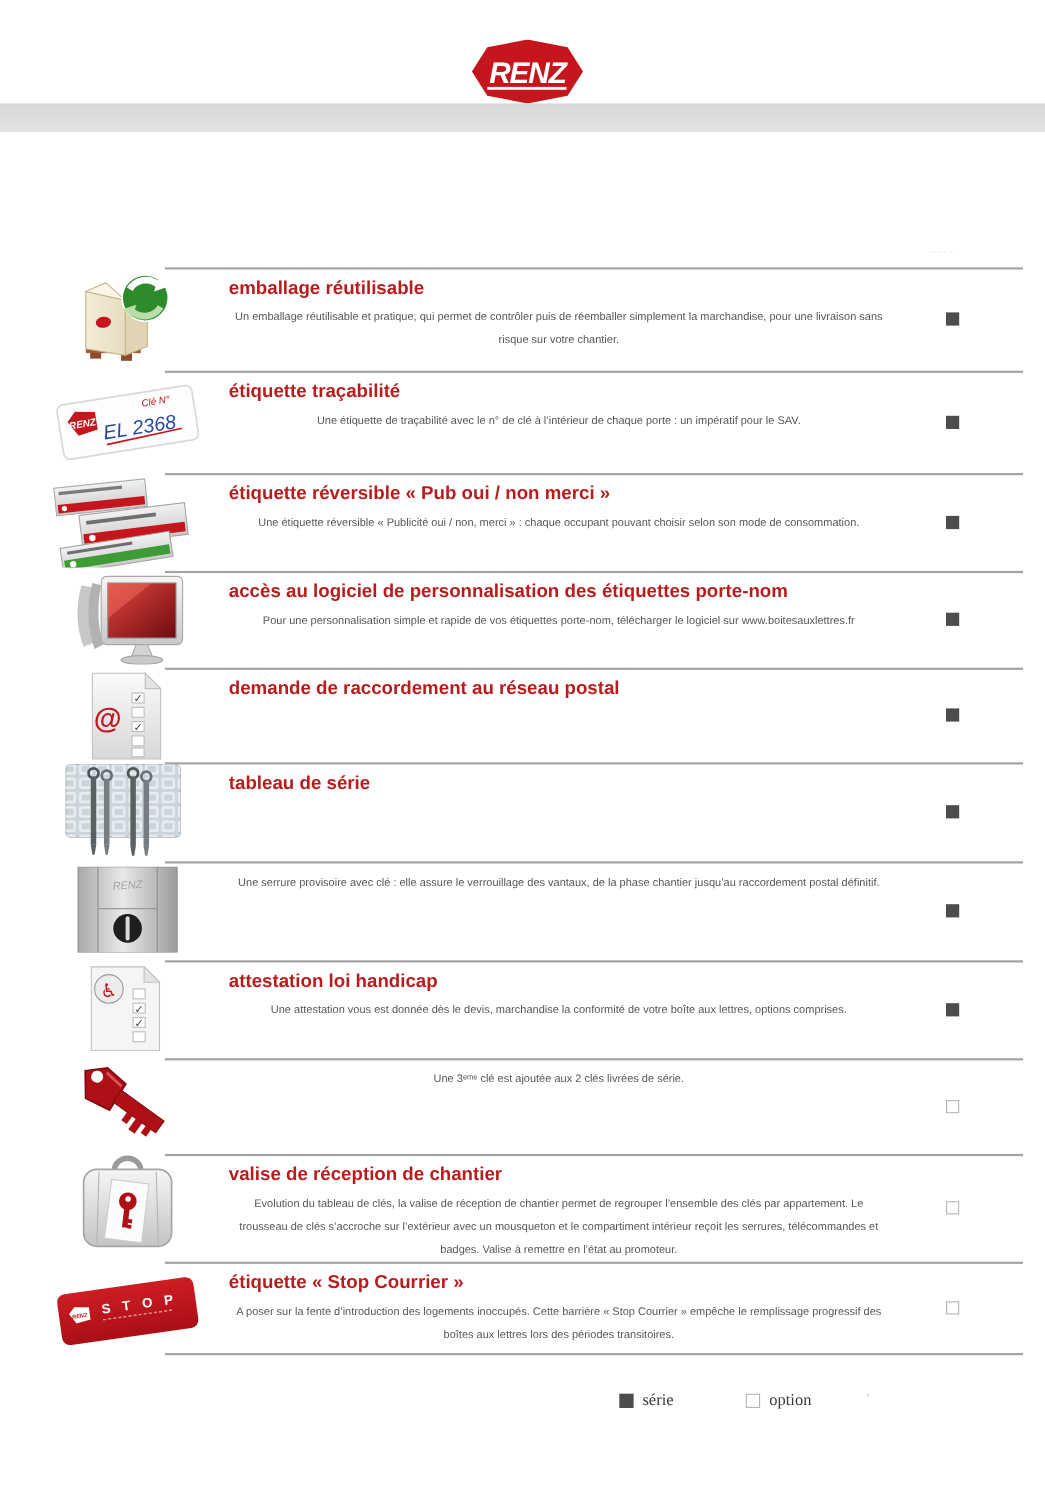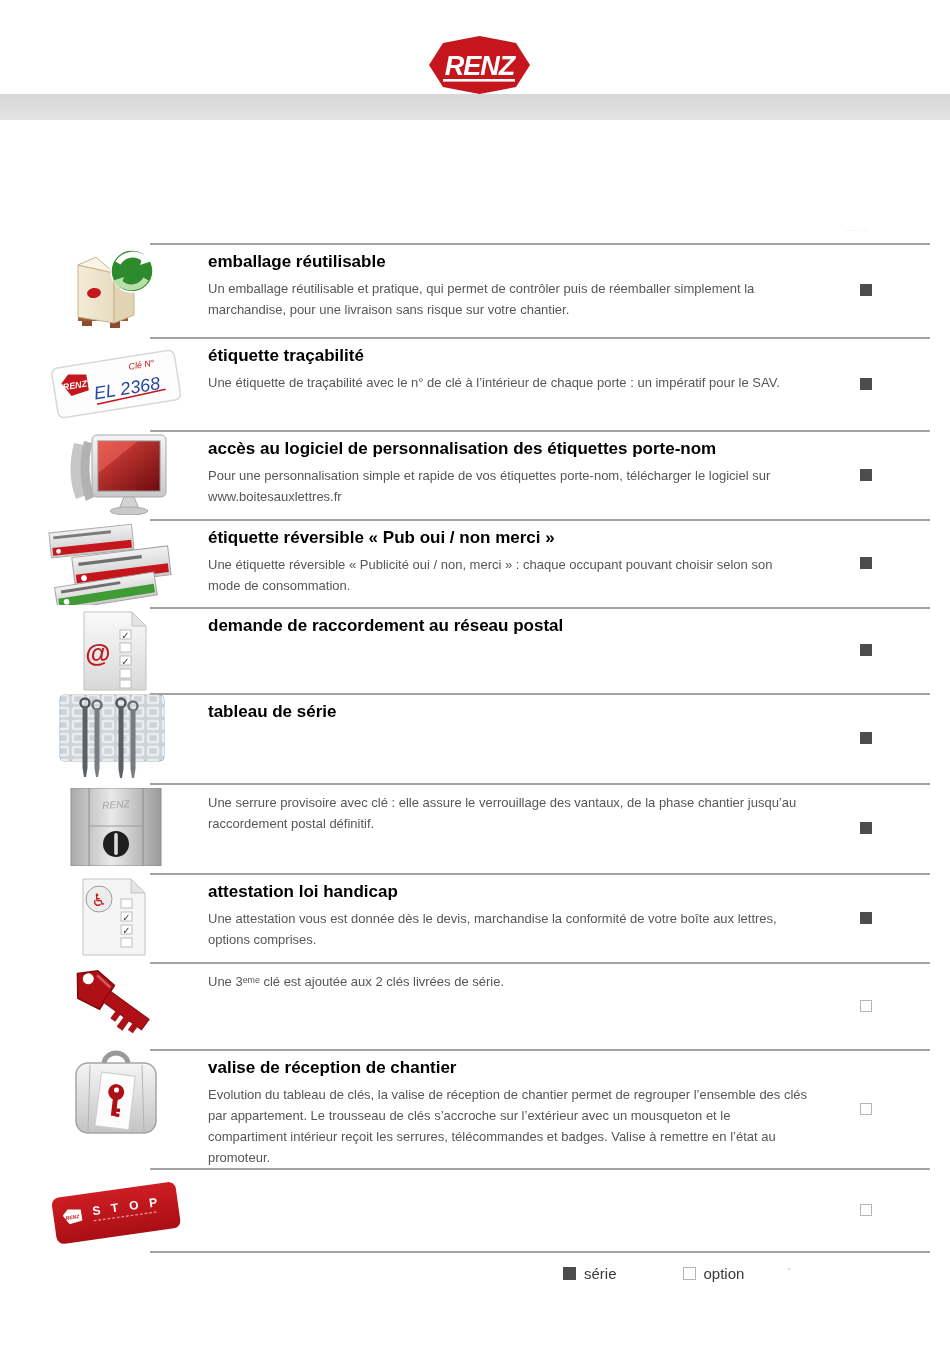--- a/index.html
+++ b/index.html
@@ -15,32 +15,32 @@
 
   .rows { position:absolute; left:150px; top:243px; width:780px; }
   .row { position:relative; border-top:2px solid #a3a3a3; padding:7px 80px 0 58px; }
   .row:nth-child(1){min-height:94px} .row:nth-child(2){min-height:93px}
   .row:nth-child(3){min-height:89px} .row:nth-child(4){min-height:88px}
   .row:nth-child(5){min-height:86px} .row:nth-child(6){min-height:90px}
   .row:nth-child(7){min-height:90px} .row:nth-child(8){min-height:89px}
   .row:nth-child(9){min-height:87px} .row:nth-child(10){min-height:94px}
   .row:nth-child(11){min-height:85px; border-bottom:2px solid #a3a3a3;}
 
-  .title { font-size:17px; font-weight:700; color:#000000; line-height:20px; margin-bottom:6px; }
-  .desc  { font-size:13px; color:#575757; line-height:21px; max-width:600px; }
+  .title { font-size:17px; font-weight:700; color:#b91c1c; line-height:20px; margin-bottom:6px; }
+  .desc  { font-size:10px; color:#575757; line-height:21px; max-width:600px;text-align:center; }
 
   .icon-box { position:absolute; left:-104px; top:2px; width:140px; height:80px;
     display:flex; align-items:center; justify-content:center; }
 
   .marker { position:absolute; right:58px; top:50%; margin-top:-7px; width:12px; height:12px; }
   .marker.filled { background:#4d4d4d; }
   .marker.empty  { background:#fff; border:1px solid #b5b5b5; }
 
   .legend { position:absolute; left:563px; top:1265px; display:flex; align-items:flex-start;
-    font-size:15px; color:#3a3a3a; }
+    font-size:15px; color:#3a3a3a;font-family:Liberation Serif, serif; }
   .legend .sq { width:13px; height:13px; display:inline-block; margin-right:8px; }
   .legend .sq.filled { background:#4d4d4d; }
   .legend .sq.empty  { background:#fff; border:1px solid #b5b5b5; }
   .legend .item { display:flex; align-items:center; }
   .legend .item + .item { margin-left:66px; }
   .legend-note { position:absolute; left:788px; top:1266px; font-size:9px; color:#9a9a9a; }
 
   svg text { font-family:"Liberation Sans","DejaVu Sans",sans-serif; }
 </style>
 </head>
@@ -102,20 +102,54 @@
         </g>
       </svg>
     </div>
     <div class="title">étiquette traçabilité</div>
     <div class="desc">Une étiquette de traçabilité avec le n° de clé à l’intérieur de chaque porte : un impératif pour le SAV.</div>
     <span class="marker filled"></span>
   </div>
 
   <div class="row">
     <div class="icon-box">
+      <svg width="145" height="84" viewBox="0 0 145 84">
+        <defs>
+          <linearGradient id="plate" x1="0" y1="0" x2="0" y2="1">
+            <stop offset="0" stop-color="#f2f2f2"></stop>
+              <stop offset="1" stop-color="#c9c9c9"></stop>
+          </linearGradient>
+        </defs>
+        <g transform="rotate(-6 50 18)">
+          <rect x="4" y="6" width="86" height="26" fill="url(#plate)" stroke="#aaaaaa"></rect>
+          <rect x="8" y="10" width="60" height="3" fill="#7b7b7b"></rect>
+          <rect x="6" y="22" width="82" height="8" fill="#c4161c"></rect>
+          <circle cx="12" cy="26" r="2.5" fill="#ffffff"></circle>
+        </g>
+        <g transform="rotate(-7 80 44)">
+          <rect x="28" y="30" width="100" height="30" fill="url(#plate)" stroke="#a2a2a2"></rect>
+          <rect x="34" y="36" width="66" height="3.5" fill="#6f6f6f"></rect>
+          <rect x="30" y="48" width="96" height="9" fill="#c4161c"></rect>
+          <circle cx="38" cy="52.5" r="3" fill="#ffffff"></circle>
+        </g>
+        <g transform="rotate(-9 70 70)">
+          <rect x="10" y="58" width="104" height="24" fill="url(#plate)" stroke="#a2a2a2"></rect>
+          <rect x="16" y="62" width="62" height="3" fill="#6f6f6f"></rect>
+          <rect x="12" y="70" width="100" height="9" fill="#3f9b35"></rect>
+          <circle cx="20" cy="74.5" r="3" fill="#ffffff"></circle>
+        </g>
+      </svg>
+    </div>
+    <div class="title">étiquette réversible « Pub oui / non merci »</div>
+    <div class="desc">Une étiquette réversible « Publicité oui / non, merci » : chaque occupant pouvant choisir selon son mode de consommation.</div>
+    <span class="marker filled"></span>
+  </div>
+
+  <div class="row">
+    <div class="icon-box">
       <svg width="112" height="82" viewBox="0 0 112 82">
         <defs>
           <linearGradient id="scr" x1="0" y1="0" x2="1" y2="1">
             <stop offset="0" stop-color="#e2483f"></stop>
               <stop offset="1" stop-color="#6e0a0e"></stop>
           </linearGradient>
           <linearGradient id="frame" x1="0" y1="0" x2="0" y2="1">
             <stop offset="0" stop-color="#f5f5f5"></stop>
               <stop offset="1" stop-color="#c8c8c8"></stop>
           </linearGradient>
@@ -124,54 +158,20 @@
         <path d="M24,8 Q16,40 26,68 L34,64 Q26,38 32,10 Z" fill="#b2b2b2"></path>
         <rect x="32" y="2" width="74" height="62" rx="5" fill="url(#frame)" stroke="#a8a8a8"></rect>
         <rect x="38" y="8" width="62" height="50" fill="url(#scr)" stroke="#8c8c8c"></rect>
         <polygon points="38,8 78,8 38,40" fill="#ef6a5e" opacity="0.55"></polygon>
         <polygon points="64,64 74,64 79,76 59,76" fill="#d3d3d3" stroke="#a8a8a8"></polygon>
         <ellipse cx="69" cy="78" rx="19" ry="4" fill="#c9c9c9" stroke="#a8a8a8"></ellipse>
       </svg>
     </div>
     <div class="title">accès au logiciel de personnalisation des étiquettes porte-nom</div>
     <div class="desc">Pour une personnalisation simple et rapide de vos étiquettes porte-nom, télécharger le logiciel sur www.boitesauxlettres.fr</div>
-    <span class="marker filled"></span>
-  </div>
-
-  <div class="row">
-    <div class="icon-box">
-      <svg width="145" height="84" viewBox="0 0 145 84">
-        <defs>
-          <linearGradient id="plate" x1="0" y1="0" x2="0" y2="1">
-            <stop offset="0" stop-color="#f2f2f2"></stop>
-              <stop offset="1" stop-color="#c9c9c9"></stop>
-          </linearGradient>
-        </defs>
-        <g transform="rotate(-6 50 18)">
-          <rect x="4" y="6" width="86" height="26" fill="url(#plate)" stroke="#aaaaaa"></rect>
-          <rect x="8" y="10" width="60" height="3" fill="#7b7b7b"></rect>
-          <rect x="6" y="22" width="82" height="8" fill="#c4161c"></rect>
-          <circle cx="12" cy="26" r="2.5" fill="#ffffff"></circle>
-        </g>
-        <g transform="rotate(-7 80 44)">
-          <rect x="28" y="30" width="100" height="30" fill="url(#plate)" stroke="#a2a2a2"></rect>
-          <rect x="34" y="36" width="66" height="3.5" fill="#6f6f6f"></rect>
-          <rect x="30" y="48" width="96" height="9" fill="#c4161c"></rect>
-          <circle cx="38" cy="52.5" r="3" fill="#ffffff"></circle>
-        </g>
-        <g transform="rotate(-9 70 70)">
-          <rect x="10" y="58" width="104" height="24" fill="url(#plate)" stroke="#a2a2a2"></rect>
-          <rect x="16" y="62" width="62" height="3" fill="#6f6f6f"></rect>
-          <rect x="12" y="70" width="100" height="9" fill="#3f9b35"></rect>
-          <circle cx="20" cy="74.5" r="3" fill="#ffffff"></circle>
-        </g>
-      </svg>
-    </div>
-    <div class="title">étiquette réversible « Pub oui / non merci »</div>
-    <div class="desc">Une étiquette réversible « Publicité oui / non, merci » : chaque occupant pouvant choisir selon son mode de consommation.</div>
     <span class="marker filled"></span>
   </div>
 
   <div class="row">
     <div class="icon-box">
       <svg width="80" height="82" viewBox="0 0 80 82">
         <defs>
           <linearGradient id="pg" x1="0" y1="0" x2="0" y2="1">
             <stop offset="0" stop-color="#fafafa"></stop>
               <stop offset="1" stop-color="#d8d8d8"></stop>
@@ -335,20 +335,22 @@
         </defs>
         <g transform="rotate(-8 75 40)">
           <rect x="8" y="16" width="134" height="50" rx="8" fill="url(#stopg)"></rect>
           <polygon points="18,36 24,30 38,32 38,44 24,46" fill="#ffffff"></polygon>
           <text x="28" y="41" text-anchor="middle" font-size="5.5" font-weight="bold" font-style="italic" fill="#c4161c">RENZ</text>
           <text x="50" y="40" font-size="13" font-weight="bold" fill="#ffffff" letter-spacing="4">S T O P</text>
           <path d="M50,46 L118,46" stroke="#e98f92" stroke-width="1.4" stroke-dasharray="3,2"></path>
         </g>
       </svg>
     </div>
+    <div class="title">étiquette « Stop Courrier »</div>
+    <div class="desc">A poser sur la fente d’introduction des logements inoccupés. Cette barrière « Stop Courrier » empêche le remplissage progressif des boîtes aux lettres lors des périodes transitoires.</div>
     <span class="marker empty"></span>
   </div>
 
 </div>
 
 <div class="legend">
   <span class="item">
     <span class="sq filled"></span>
     <span>série</span>
   </span>

